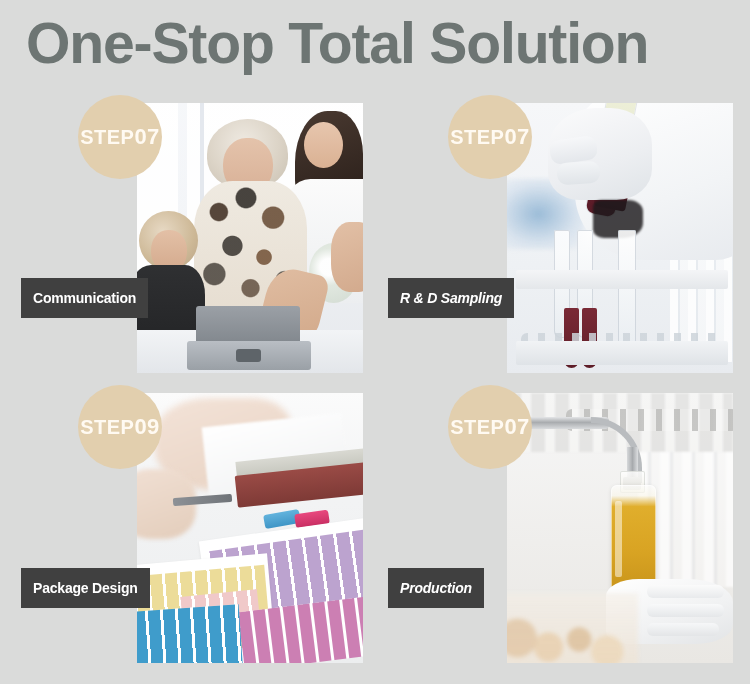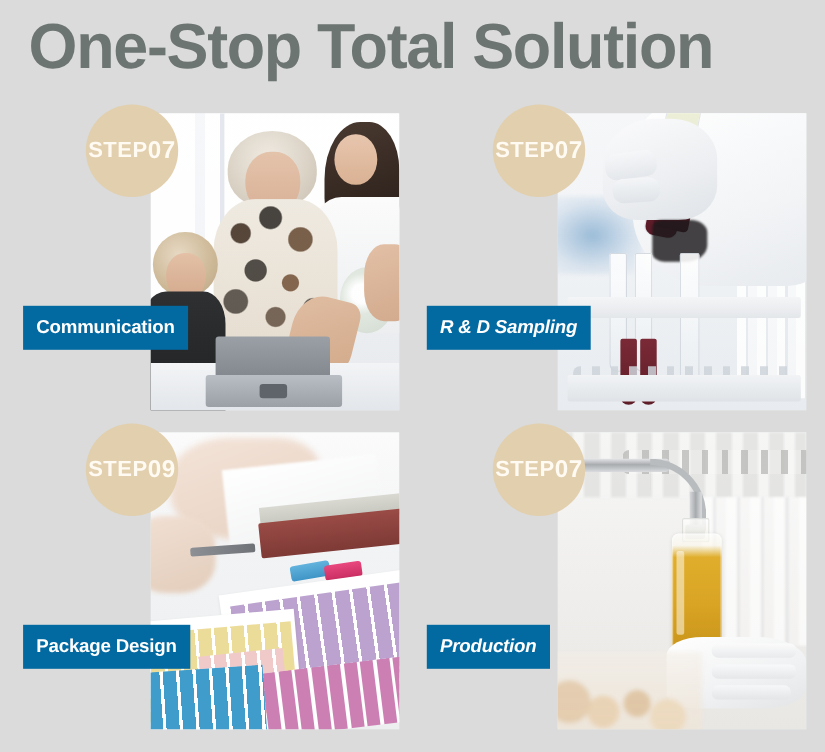--- a/index.html
+++ b/index.html
@@ -82,26 +82,26 @@
     font-weight: bold;
     line-height: 24px;
     letter-spacing: 0.5px;
   }
 
   .label-bar {
     position: absolute;
     left: 21px;
     top: 183px;
     height: 40px;
-    background: #0369a1;
+    background: #404040;
     color: #ffffff;
     display: flex;
     align-items: center;
     padding: 0 12px;
-    font-size: 17px;
+    font-size: 14px;
     font-weight: bold;
     letter-spacing: -0.2px;
     z-index: 6;
     white-space: nowrap;
   }
   .card-2 .label-bar,
   .card-4 .label-bar { left: 18px; font-style: italic; }
 
   
   .ph { position: absolute; }

